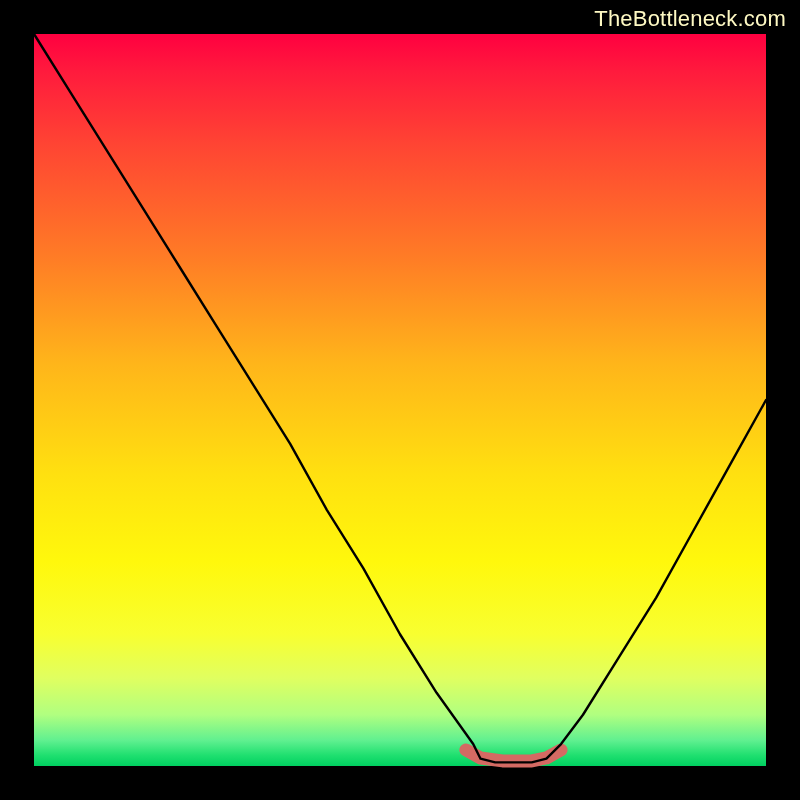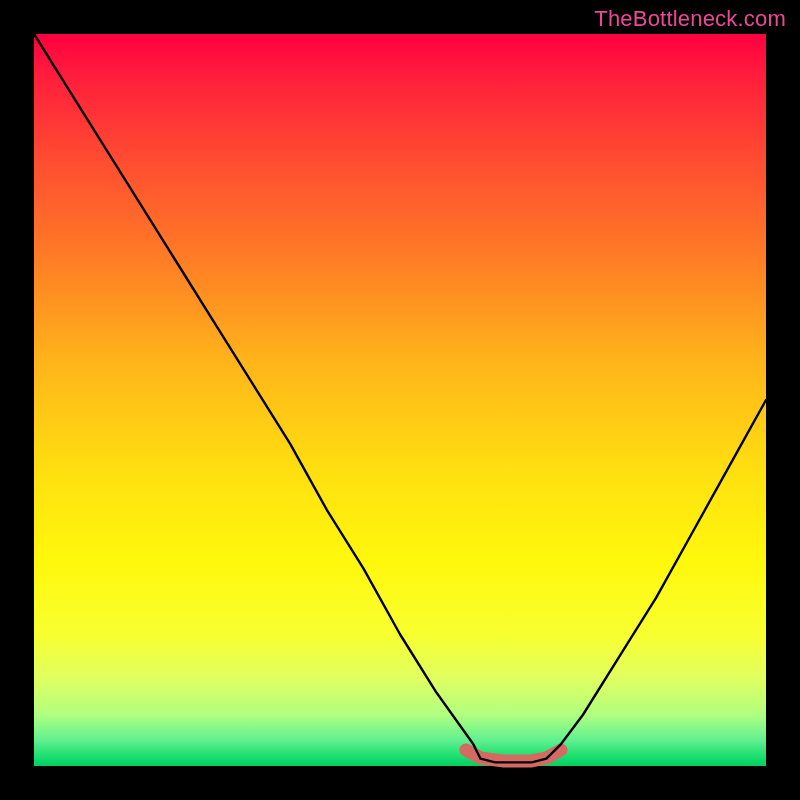--- a/index.html
+++ b/index.html
@@ -18,21 +18,21 @@
   }
   svg {
     position: absolute;
     top: 0;
     left: 0;
   }
   .attribution {
     position: absolute;
     top: 6px;
     right: 14px;
-    color: #ec4899;
+    color: #fef9c3;
     font-size: 22px;
     letter-spacing: 0.2px;
     font-weight: 400;
   }
 </style>
 </head>
 <body>
 
 <div class="canvas-wrap">
   <svg id="svg" width="800" height="800" viewBox="0 0 800 800">

